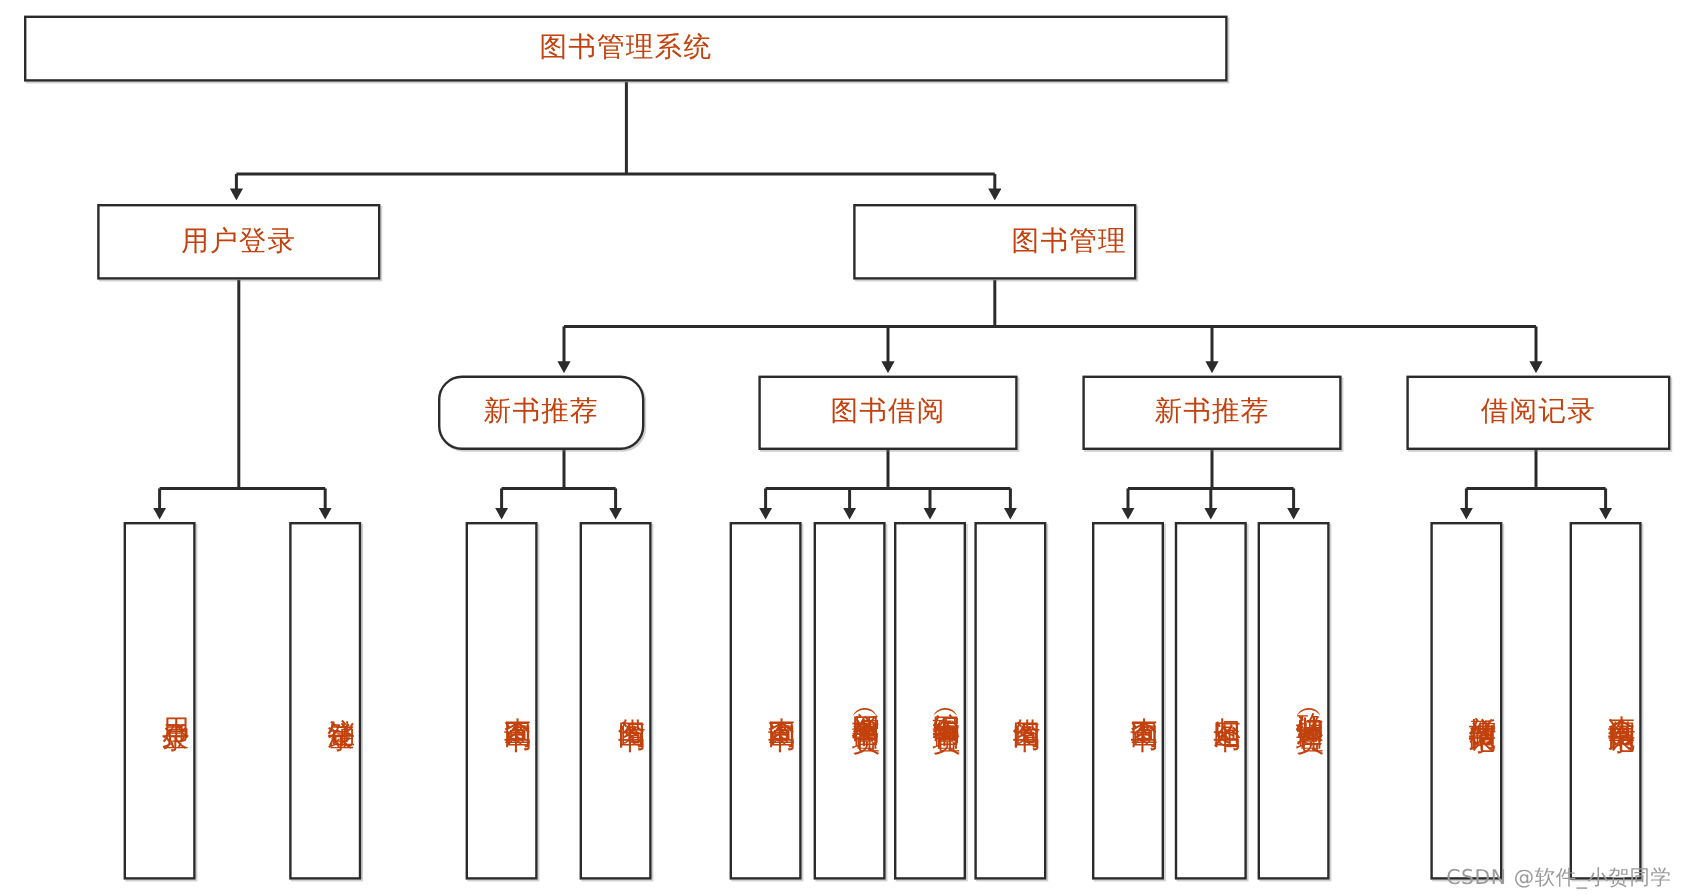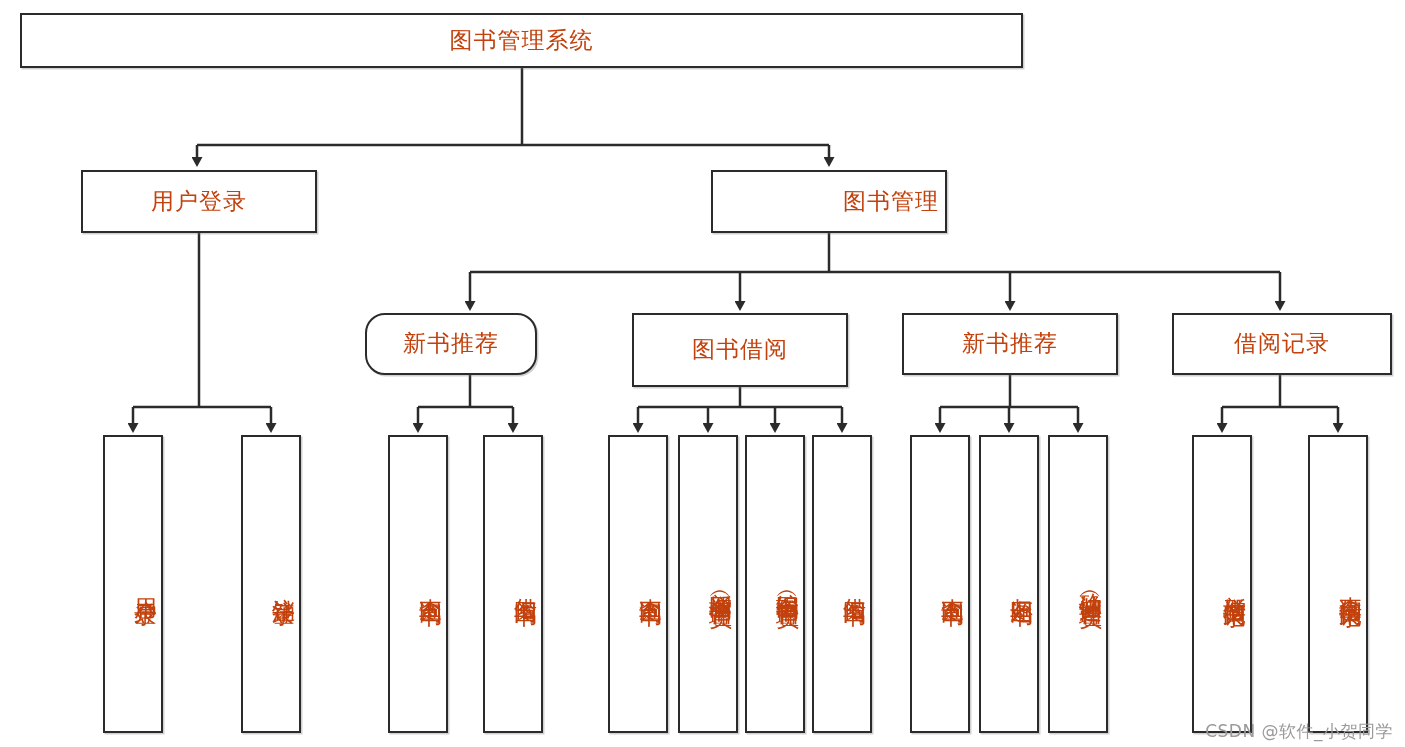--- a/index.html
+++ b/index.html
@@ -132,21 +132,21 @@
   <div class="node horiz" style="left:81px; top:170px; width:236px; height:63px;">
     <span>用户登录</span>
   </div>
   <div class="node horiz" style="left:711px; top:170px; width:236px; height:63px;justify-content:flex-end;">
     <span>图书管理</span>
   </div>
 
   <div class="node horiz" style="left:365px; top:313px; width:172px; height:62px;border-radius:20px;">
     <span>新书推荐</span>
   </div>
-  <div class="node horiz" style="left:632px; top:313px; width:216px; height:74px;">
+  <div class="node horiz" style="left:632px; top:313px; width:216px; height:62px;">
     <span>图书借阅</span>
   </div>
   <div class="node horiz" style="left:902px; top:313px; width:216px; height:62px;">
     <span>新书推荐</span>
   </div>
   <div class="node horiz" style="left:1172px; top:313px; width:220px; height:62px;">
     <span>借阅记录</span>
   </div>
 
   <div class="node vert" style="left:103px; top:435px; width:60px; height:298px;">

